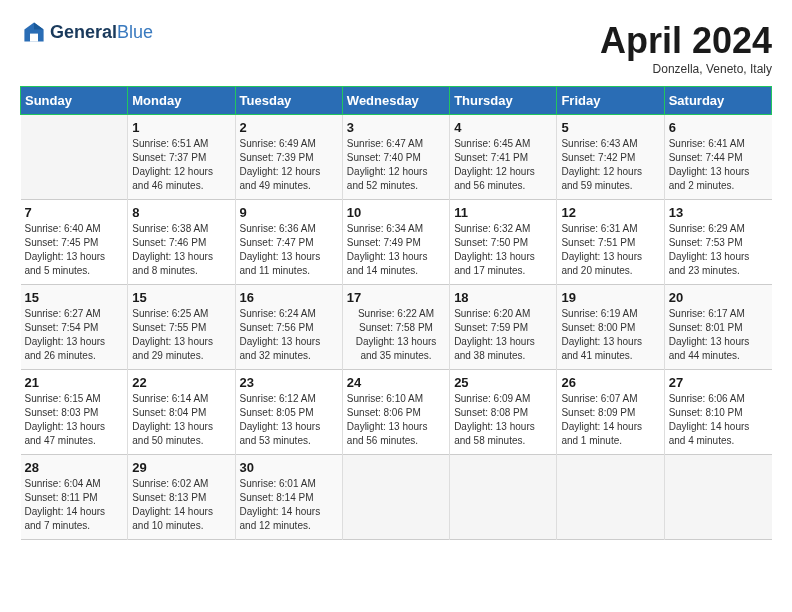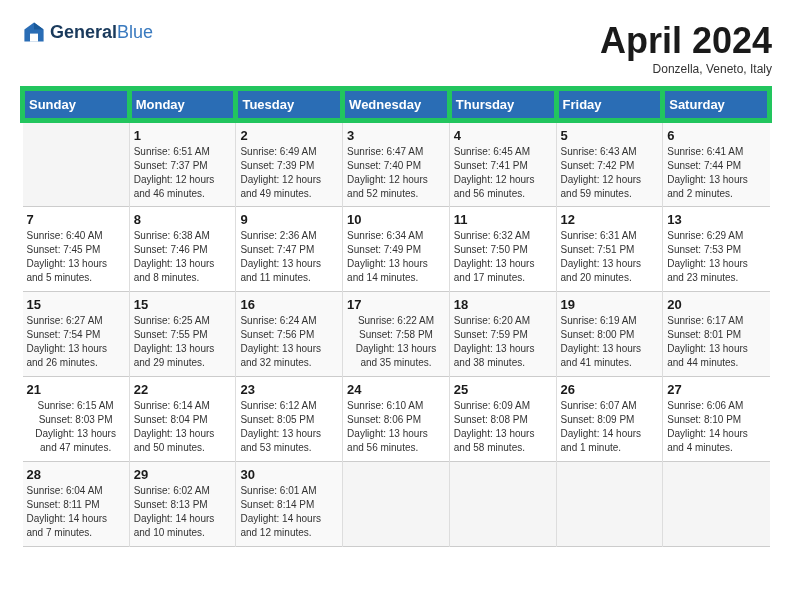--- a/index.html
+++ b/index.html
@@ -52,21 +52,21 @@
       border-collapse: collapse;
       font-size: 11px;
     }
     thead tr th {
       background-color: #2a6db5;
       color: #fff;
       padding: 6px 4px;
       text-align: left;
       font-size: 13px;
       font-weight: bold;
-      border: 5px solid #22c55e;
+      border: 1px solid #22c55e;
     }
     tbody tr {
       border-bottom: 1px solid #ccc;
     }
     tbody tr:nth-child(odd) {
       background-color: #f9f9f9;
     }
     tbody tr:nth-child(even) {
       background-color: #ffffff;
     }
@@ -189,21 +189,21 @@
         </td>
         <td>
           <span class="day-number">8</span>
           <div class="day-info" style="white-space: pre-line;">Sunrise: 6:38 AM
 Sunset: 7:46 PM
 Daylight: 13 hours
 and 8 minutes.</div>
         </td>
         <td>
           <span class="day-number">9</span>
-          <div class="day-info" style="white-space: pre-line;">Sunrise: 2:36 AM
+          <div class="day-info" style="white-space: pre-line;">Sunrise: 6:36 AM
 Sunset: 7:47 PM
 Daylight: 13 hours
 and 11 minutes.</div>
         </td>
         <td>
           <span class="day-number">10</span>
           <div class="day-info" style="white-space: pre-line;">Sunrise: 6:34 AM
 Sunset: 7:49 PM
 Daylight: 13 hours
 and 14 minutes.</div>
@@ -277,21 +277,21 @@
           <span class="day-number">20</span>
           <div class="day-info" style="white-space: pre-line;">Sunrise: 6:17 AM
 Sunset: 8:01 PM
 Daylight: 13 hours
 and 44 minutes.</div>
         </td>
       </tr>
       <tr class="week-row">
         <td>
           <span class="day-number">21</span>
-          <div class="day-info" style="white-space: pre-line; text-align: center;">Sunrise: 6:15 AM
+          <div class="day-info" style="white-space: pre-line;">Sunrise: 6:15 AM
 Sunset: 8:03 PM
 Daylight: 13 hours
 and 47 minutes.</div>
         </td>
         <td>
           <span class="day-number">22</span>
           <div class="day-info" style="white-space: pre-line;">Sunrise: 6:14 AM
 Sunset: 8:04 PM
 Daylight: 13 hours
 and 50 minutes.</div>

